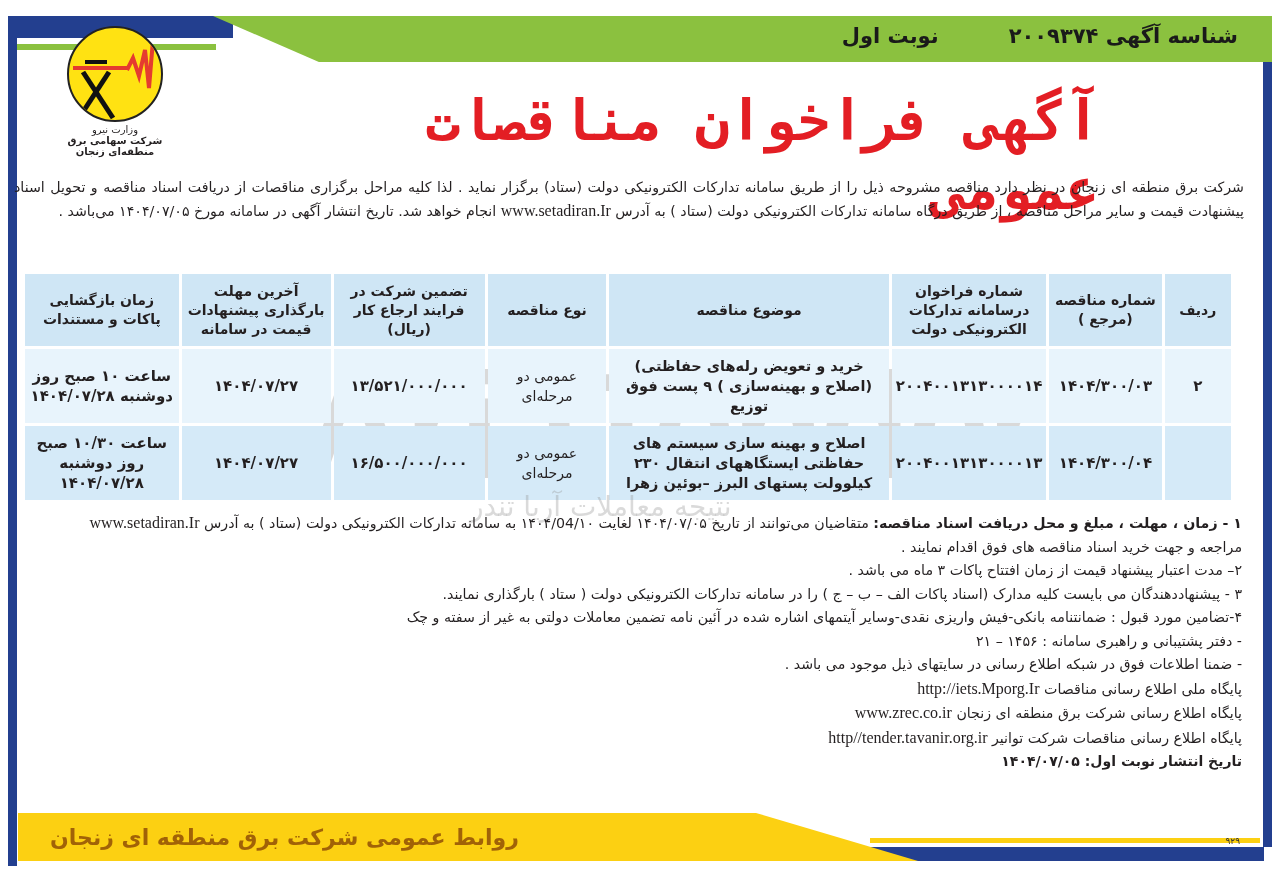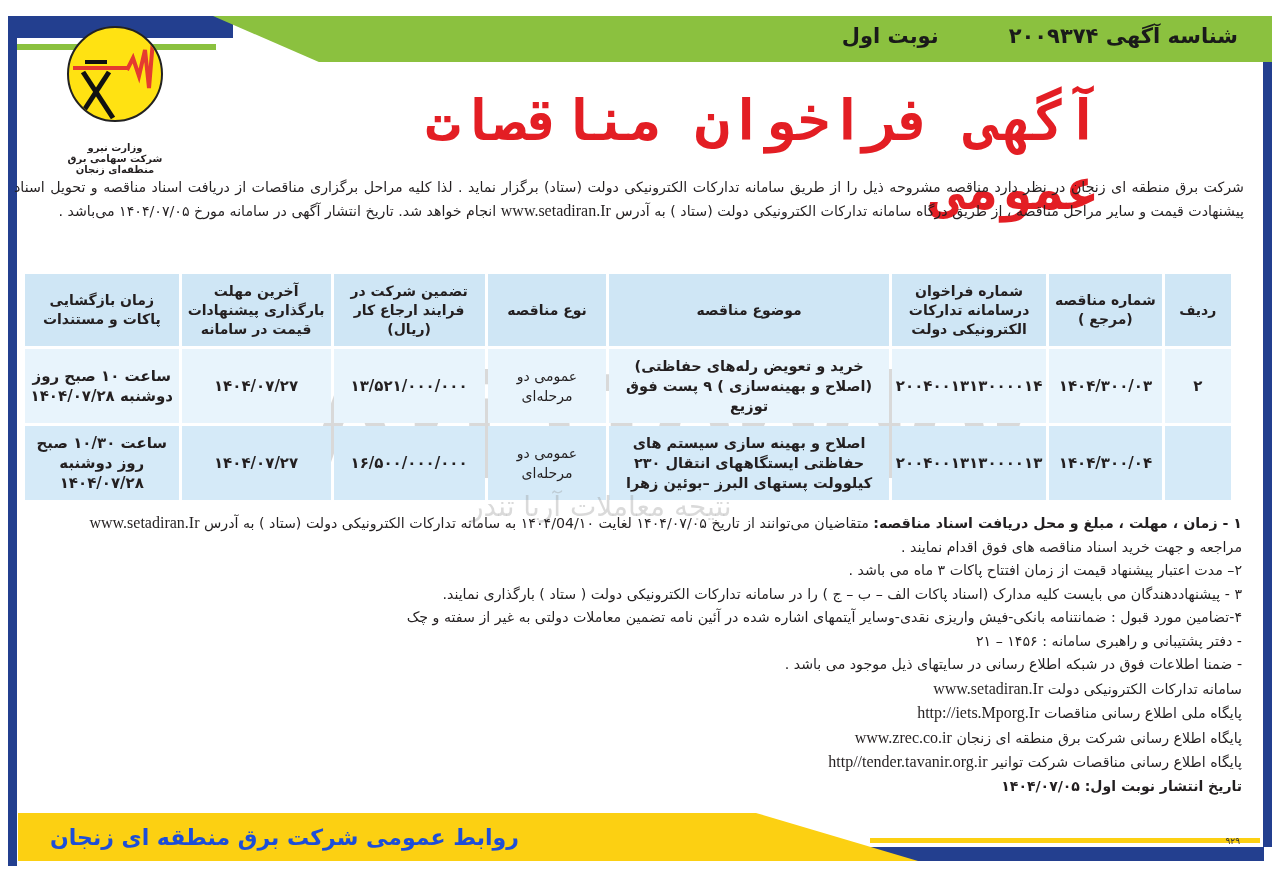--- a/index.html
+++ b/index.html
@@ -8,21 +8,21 @@
   
   .top-blue { position: absolute; left: 0; top: 0; width: 225px; height: 22px; background: #233f8f; }
   .top-green { position: absolute; left: 205px; top: 0; width: 1059px; height: 46px; background: #8bc13f; clip-path: polygon(0 0, 100% 0, 100% 100%, 10% 100%); }
   .top-green-line { position: absolute; left: 8px; top: 28px; width: 200px; height: 6px; background: #8bc13f; }
   .header-text { position: absolute; right: 34px; top: 8px; direction: rtl; font-weight: bold; font-size: 21px; color: #1a1a1a; display: flex; gap: 70px; }
   .left-bar { position: absolute; left: 0; top: 0; width: 9px; height: 850px; background: #233f8f; }
   .right-bar { position: absolute; right: 0; top: 46px; width: 9px; height: 785px; background: #233f8f; }
   
   .logo { position: absolute; left: 50px; top: 26px; width: 130px; text-align: center; }
   .logo-circle { width: 92px; height: 92px; border-radius: 50%; background: #ffe212; border: 2px solid #222; margin: 0 auto; position: relative; overflow: hidden; }
-  .logo-line1 { direction: rtl; font-size: 10px; font-weight: bold; margin-top: 20px; }
+  .logo-line1 { direction: rtl; font-size: 10px; font-weight: normal; margin-top: 2px; }
   .logo-line2 { direction: rtl; font-size: 10px; font-weight: bold; }
   
   .title { position: absolute; left: 380px; top: 88px; width: 720px; text-align: right; direction: rtl; font-family: Liberation Mono, monospace; font-weight: bold; font-size: 56px; color: #e31e24; letter-spacing: -1px; }
   .intro { position: absolute; left: 14px; top: 176px; width: 1230px; direction: rtl; text-align: justify; font-size: 14.2px; line-height: 23px; }
   .intro .ltr { direction: ltr; unicode-bidi: embed; font-family: "Liberation Serif", serif; font-size: 16px; }
   
   table.tenders { position: absolute; left: 22px; top: 271px; width: 1212px; border-collapse: separate; border-spacing: 3px; direction: rtl; font-size: 14px; }
   table.tenders th { background: #cfe6f5; font-weight: bold; height: 68px; padding: 2px 4px; line-height: 19px; }
   table.tenders td { text-align: center; padding: 2px 4px; line-height: 20px; height: 70px; }
   table.tenders tr.r1 td { background: #e8f4fc; }
@@ -34,21 +34,21 @@
   
   .notes { position: absolute; left: 14px; top: 511px; width: 1228px; direction: rtl; font-size: 14.2px; line-height: 23.5px; }
   .notes p { margin: 0; }
   .notes .bold { font-weight: bold; }
   .notes .ltr { direction: ltr; unicode-bidi: embed; font-family: "Liberation Serif", serif; font-size: 16px; }
   .pub-dates { direction: rtl; font-weight: bold; font-size: 14px; display: flex; gap: 50px; }
   
   .bottom-yellow { position: absolute; left: 18px; top: 813px; width: 900px; height: 48px; background: #fcd012; clip-path: polygon(0 0, 82% 0, 100% 100%, 0 100%); }
   .bottom-blue { position: absolute; left: 600px; top: 847px; width: 664px; height: 14px; background: #233f8f; }
   .bottom-yellow-line { position: absolute; left: 870px; top: 838px; width: 390px; height: 5px; background: #fcd012; }
-  .footer-text { position: absolute; left: 50px; top: 825px; direction: rtl; font-weight: bold; font-size: 22px; color: #1d4ed8; }
+  .footer-text { position: absolute; left: 50px; top: 825px; direction: rtl; font-weight: bold; font-size: 22px; color: #a16207; }
   .page-num { position: absolute; right: 48px; top: 836px; font-size: 9px; color: #333; }
 </style>
 </head>
 <body>
 
 <div class="frame">
   <div class="top-blue"></div>
   <div class="top-green"></div>
   <div class="top-green-line"></div>
   <div class="left-bar"></div>
@@ -128,24 +128,20 @@
     <span>متقاضیان می‌توانند از تاریخ ۱۴۰۴/۰۷/۰۵ لغایت ۱۴۰۴/04/۱۰ به سامانه تدارکات الکترونیکی دولت (ستاد ) به آدرس</span>
     <span class="ltr">www.setadiran.Ir</span>
   </p>
   <p>مراجعه و جهت خرید اسناد مناقصه های فوق اقدام نمایند .</p>
   <p>۲– مدت اعتبار پیشنهاد قیمت از زمان افتتاح پاکات ۳ ماه می باشد .</p>
   <p>۳ - پیشنهاددهندگان می بایست کلیه مدارک (اسناد پاکات الف – ب – ج ) را در سامانه تدارکات الکترونیکی دولت ( ستاد ) بارگذاری نمایند.</p>
   <p>۴-تضامین مورد قبول : ضمانتنامه بانکی-فیش واریزی نقدی-وسایر آیتمهای اشاره شده در آئین نامه تضمین معاملات دولتی به غیر از سفته و چک</p>
   <p>- دفتر پشتیبانی و راهبری سامانه : ۱۴۵۶ – ۲۱</p>
   <p>- ضمنا اطلاعات فوق در شبکه اطلاع رسانی در سایتهای ذیل موجود می باشد .</p>
   <p>
-    <span>سامانه تدارکات الکترونیکی دولت</span>
-    <span class="ltr">www.setadiran.Ir</span>
-  </p>
-  <p>
     <span>پایگاه ملی اطلاع رسانی مناقصات</span>
     <span class="ltr">http://iets.Mporg.Ir</span>
   </p>
   <p>
     <span>پایگاه اطلاع رسانی شرکت برق منطقه ای زنجان</span>
     <span class="ltr">www.zrec.co.ir</span>
   </p>
   <p>
     <span>پایگاه اطلاع رسانی مناقصات شرکت توانیر</span>
     <span class="ltr">http//tender.tavanir.org.ir</span>

